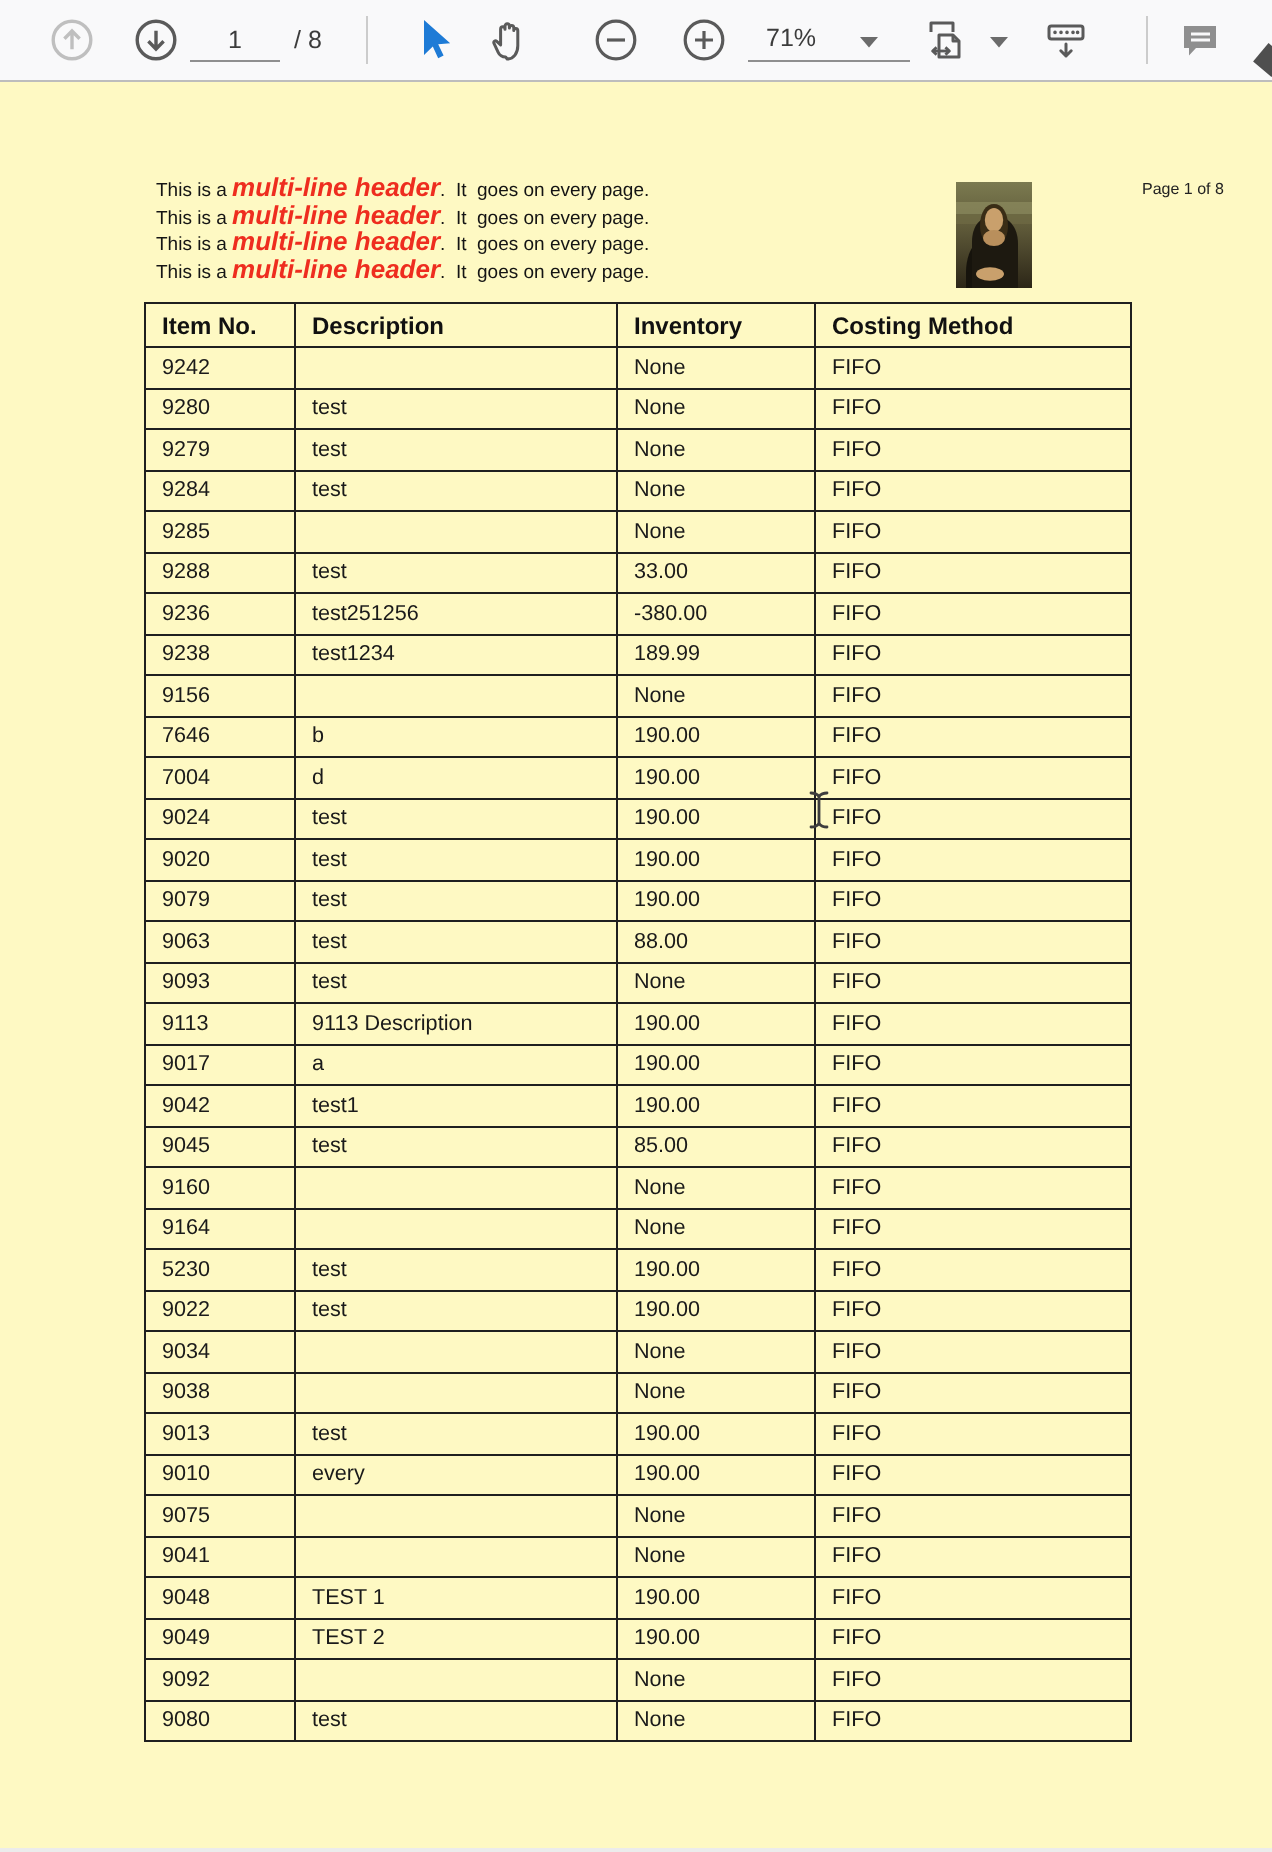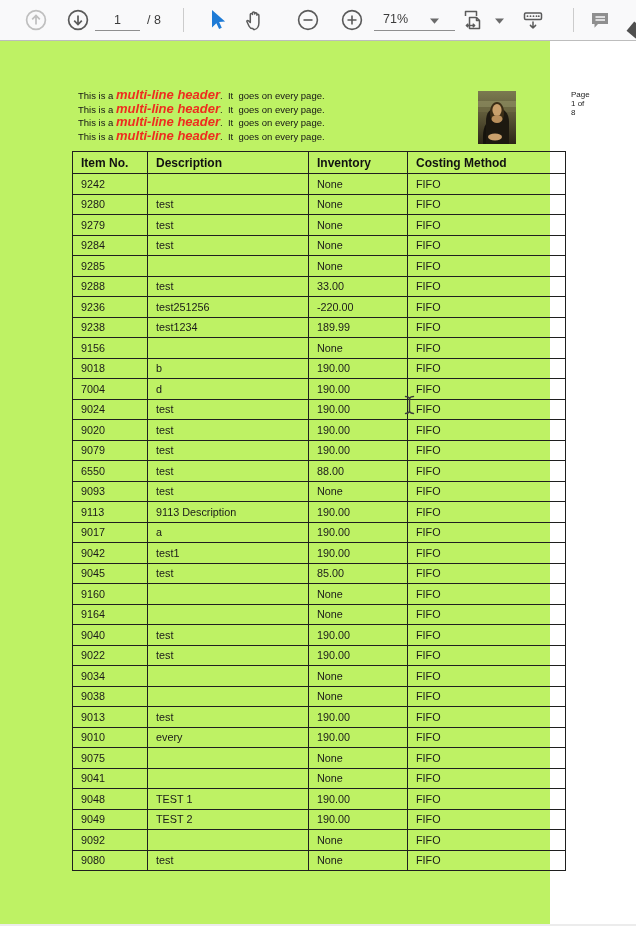--- a/index.html
+++ b/index.html
@@ -16,21 +16,21 @@
   .tb-divider{position:absolute;top:8px;width:1px;height:24px;background:#cccccc;}
   .page-input{position:absolute;left:95px;top:9px;width:45px;height:21px;border:none;outline:none;
     border-bottom:1px solid #8f8f8f;background:transparent;text-align:center;font-size:12.5px;color:#3c3c3c;
     font-family:"Liberation Sans",sans-serif;padding:0;}
   .page-total{position:absolute;left:147px;top:0;height:40px;line-height:40px;font-size:12.5px;color:#3c3c3c;}
   .zoom-label{position:absolute;left:383px;top:0;height:38px;line-height:38px;font-size:12.5px;color:#3c3c3c;}
   .zoom-underline{position:absolute;left:374px;top:30px;width:81px;height:1px;background:#8f8f8f;}
   .caret{position:absolute;width:9px;height:6px;}
   .partial-icon{position:absolute;left:629px;top:24px;width:12px;height:12px;background:#4f4f4f;transform:rotate(40deg);}
   
-  .doc{position:absolute;left:0;top:41px;width:550px;height:885px;background:#bef264;}
+  .doc{position:absolute;left:0;top:41px;width:636px;height:885px;background:#fef9c3;}
   .pdf-header-lines{position:absolute;left:78px;top:46px;}
   .hdr-line{white-space:pre;line-height:13.5px;height:13.5px;}
   .h-sm{font-size:9.5px;color:#141414;}
   .h-em{font-size:13px;font-weight:bold;font-style:italic;color:var(--header-emphasis,#f02318);}
   .mona{position:absolute;left:478px;top:50px;width:38px;height:53px;}
   .page-info{position:absolute;left:523px;top:49px;font-size:8px;color:#222;padding-left:48px;}
   
   .items-table{position:absolute;left:72px;top:110px;width:493px;border-collapse:collapse;table-layout:fixed;}
   .items-table th,.items-table td{border:1px solid #1f1f1f;padding:0 0 0 8px;text-align:left;
     overflow:hidden;white-space:nowrap;}
@@ -228,37 +228,37 @@
         </tr>
           <tr>
           <td>9288</td>
           <td>test</td>
           <td>33.00</td>
           <td>FIFO</td>
         </tr>
           <tr>
           <td>9236</td>
           <td>test251256</td>
-          <td>-220.00</td>
+          <td>-380.00</td>
           <td>FIFO</td>
         </tr>
           <tr>
           <td>9238</td>
           <td>test1234</td>
           <td>189.99</td>
           <td>FIFO</td>
         </tr>
           <tr>
           <td>9156</td>
           <td></td>
           <td>None</td>
           <td>FIFO</td>
         </tr>
           <tr>
-          <td>9018</td>
+          <td>7646</td>
           <td>b</td>
           <td>190.00</td>
           <td>FIFO</td>
         </tr>
           <tr>
           <td>7004</td>
           <td>d</td>
           <td>190.00</td>
           <td>FIFO</td>
         </tr>
@@ -274,21 +274,21 @@
           <td>190.00</td>
           <td>FIFO</td>
         </tr>
           <tr>
           <td>9079</td>
           <td>test</td>
           <td>190.00</td>
           <td>FIFO</td>
         </tr>
           <tr>
-          <td>6550</td>
+          <td>9063</td>
           <td>test</td>
           <td>88.00</td>
           <td>FIFO</td>
         </tr>
           <tr>
           <td>9093</td>
           <td>test</td>
           <td>None</td>
           <td>FIFO</td>
         </tr>
@@ -322,21 +322,21 @@
           <td>None</td>
           <td>FIFO</td>
         </tr>
           <tr>
           <td>9164</td>
           <td></td>
           <td>None</td>
           <td>FIFO</td>
         </tr>
           <tr>
-          <td>9040</td>
+          <td>5230</td>
           <td>test</td>
           <td>190.00</td>
           <td>FIFO</td>
         </tr>
           <tr>
           <td>9022</td>
           <td>test</td>
           <td>190.00</td>
           <td>FIFO</td>
         </tr>

